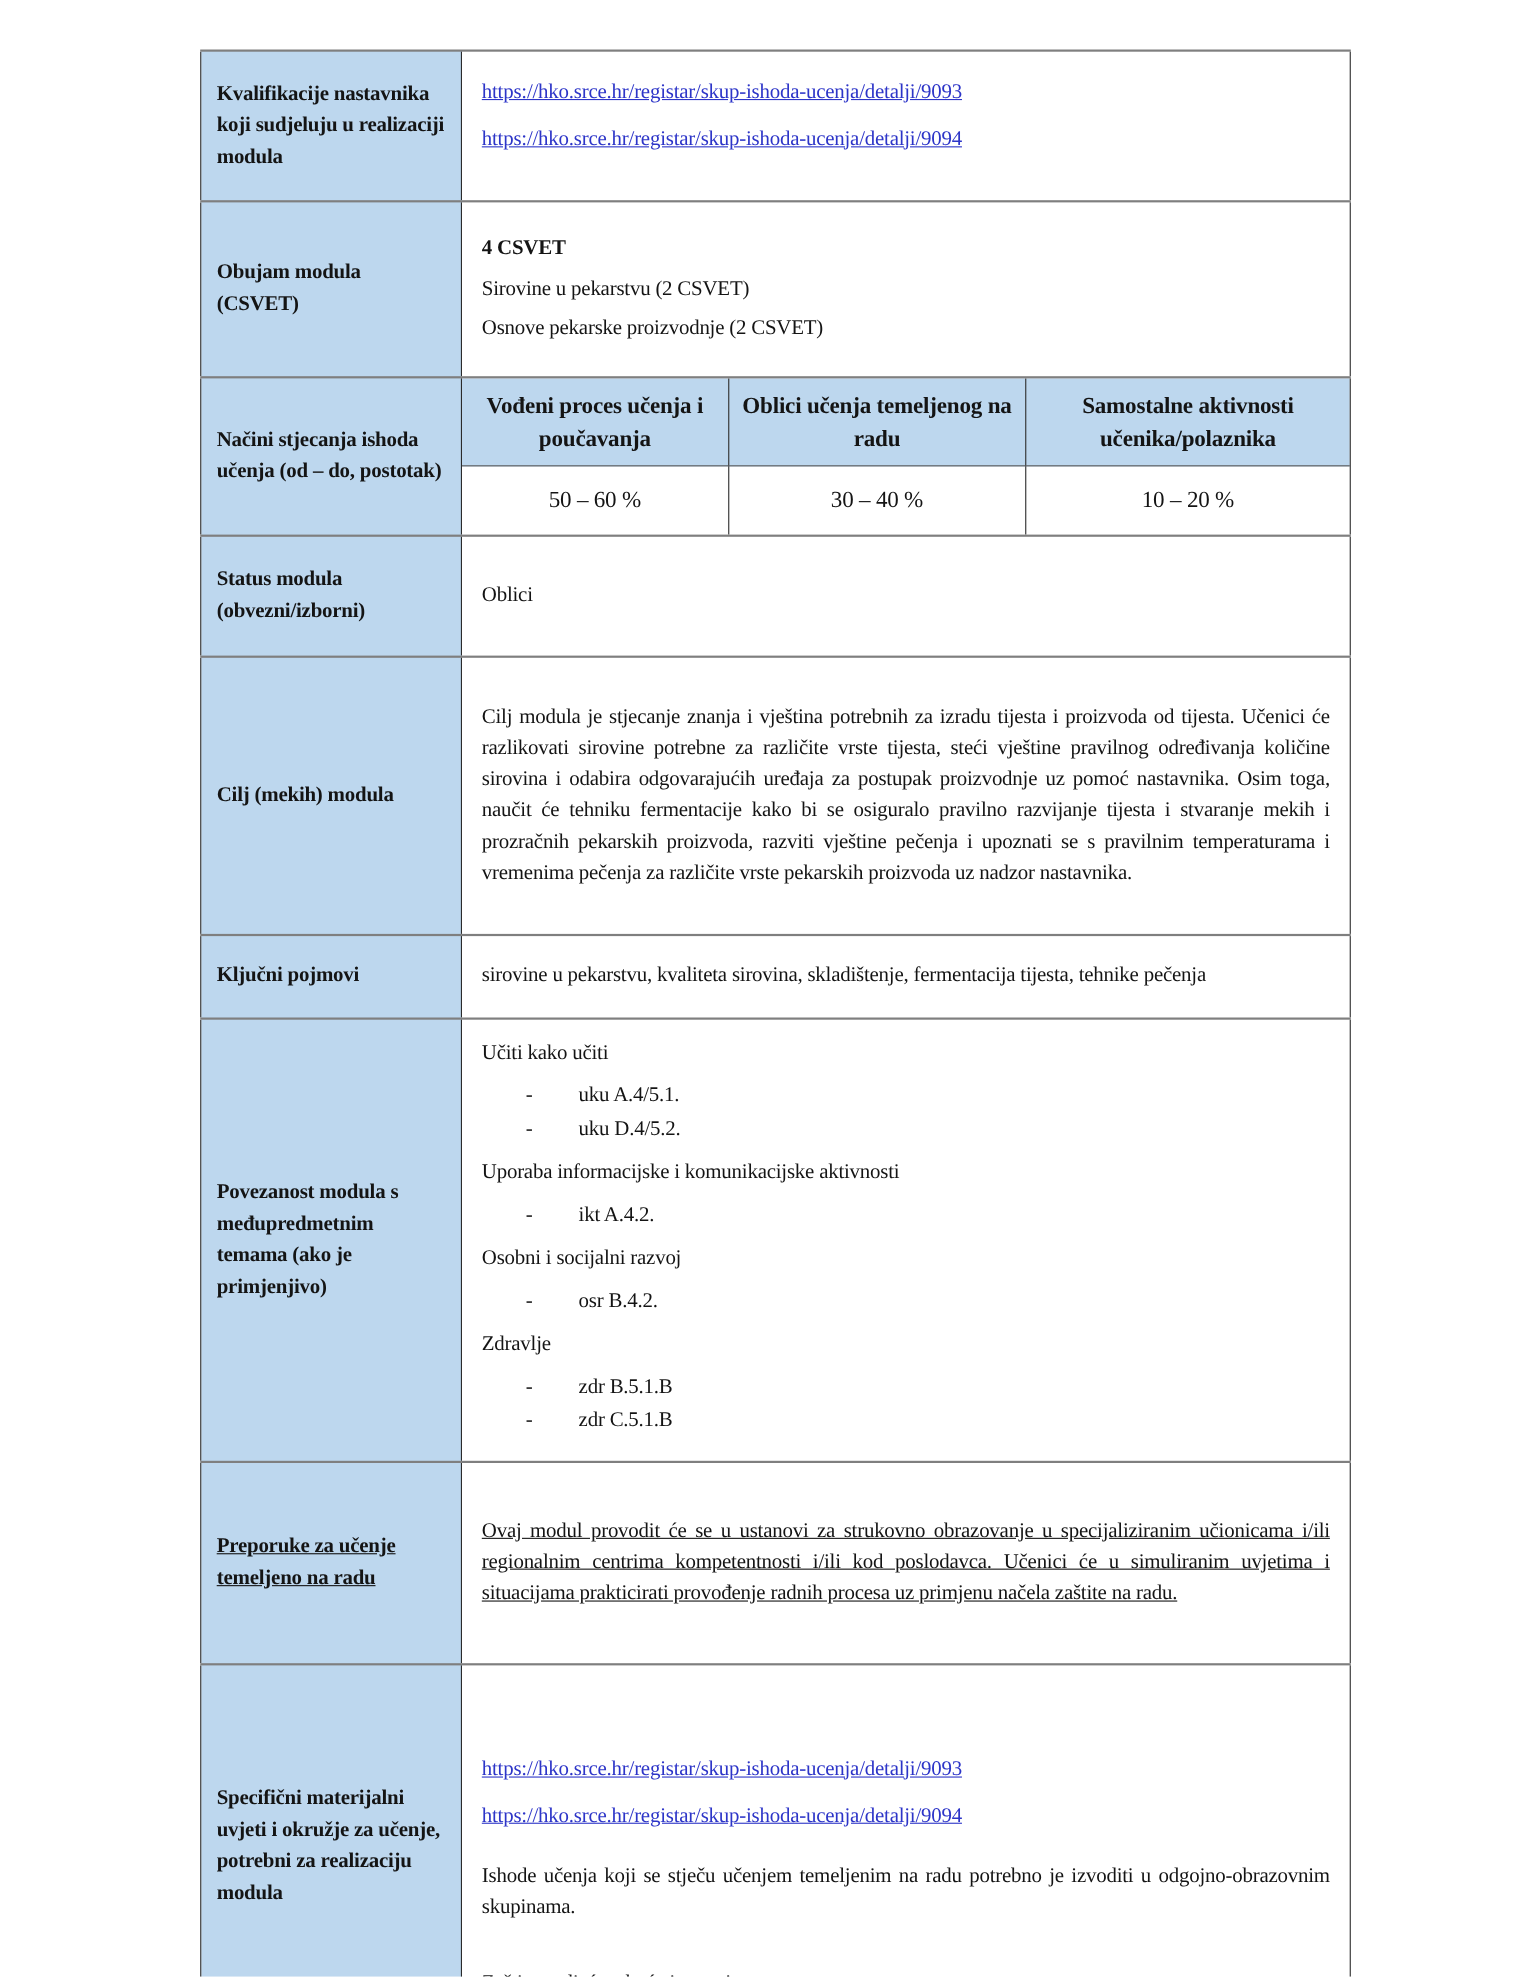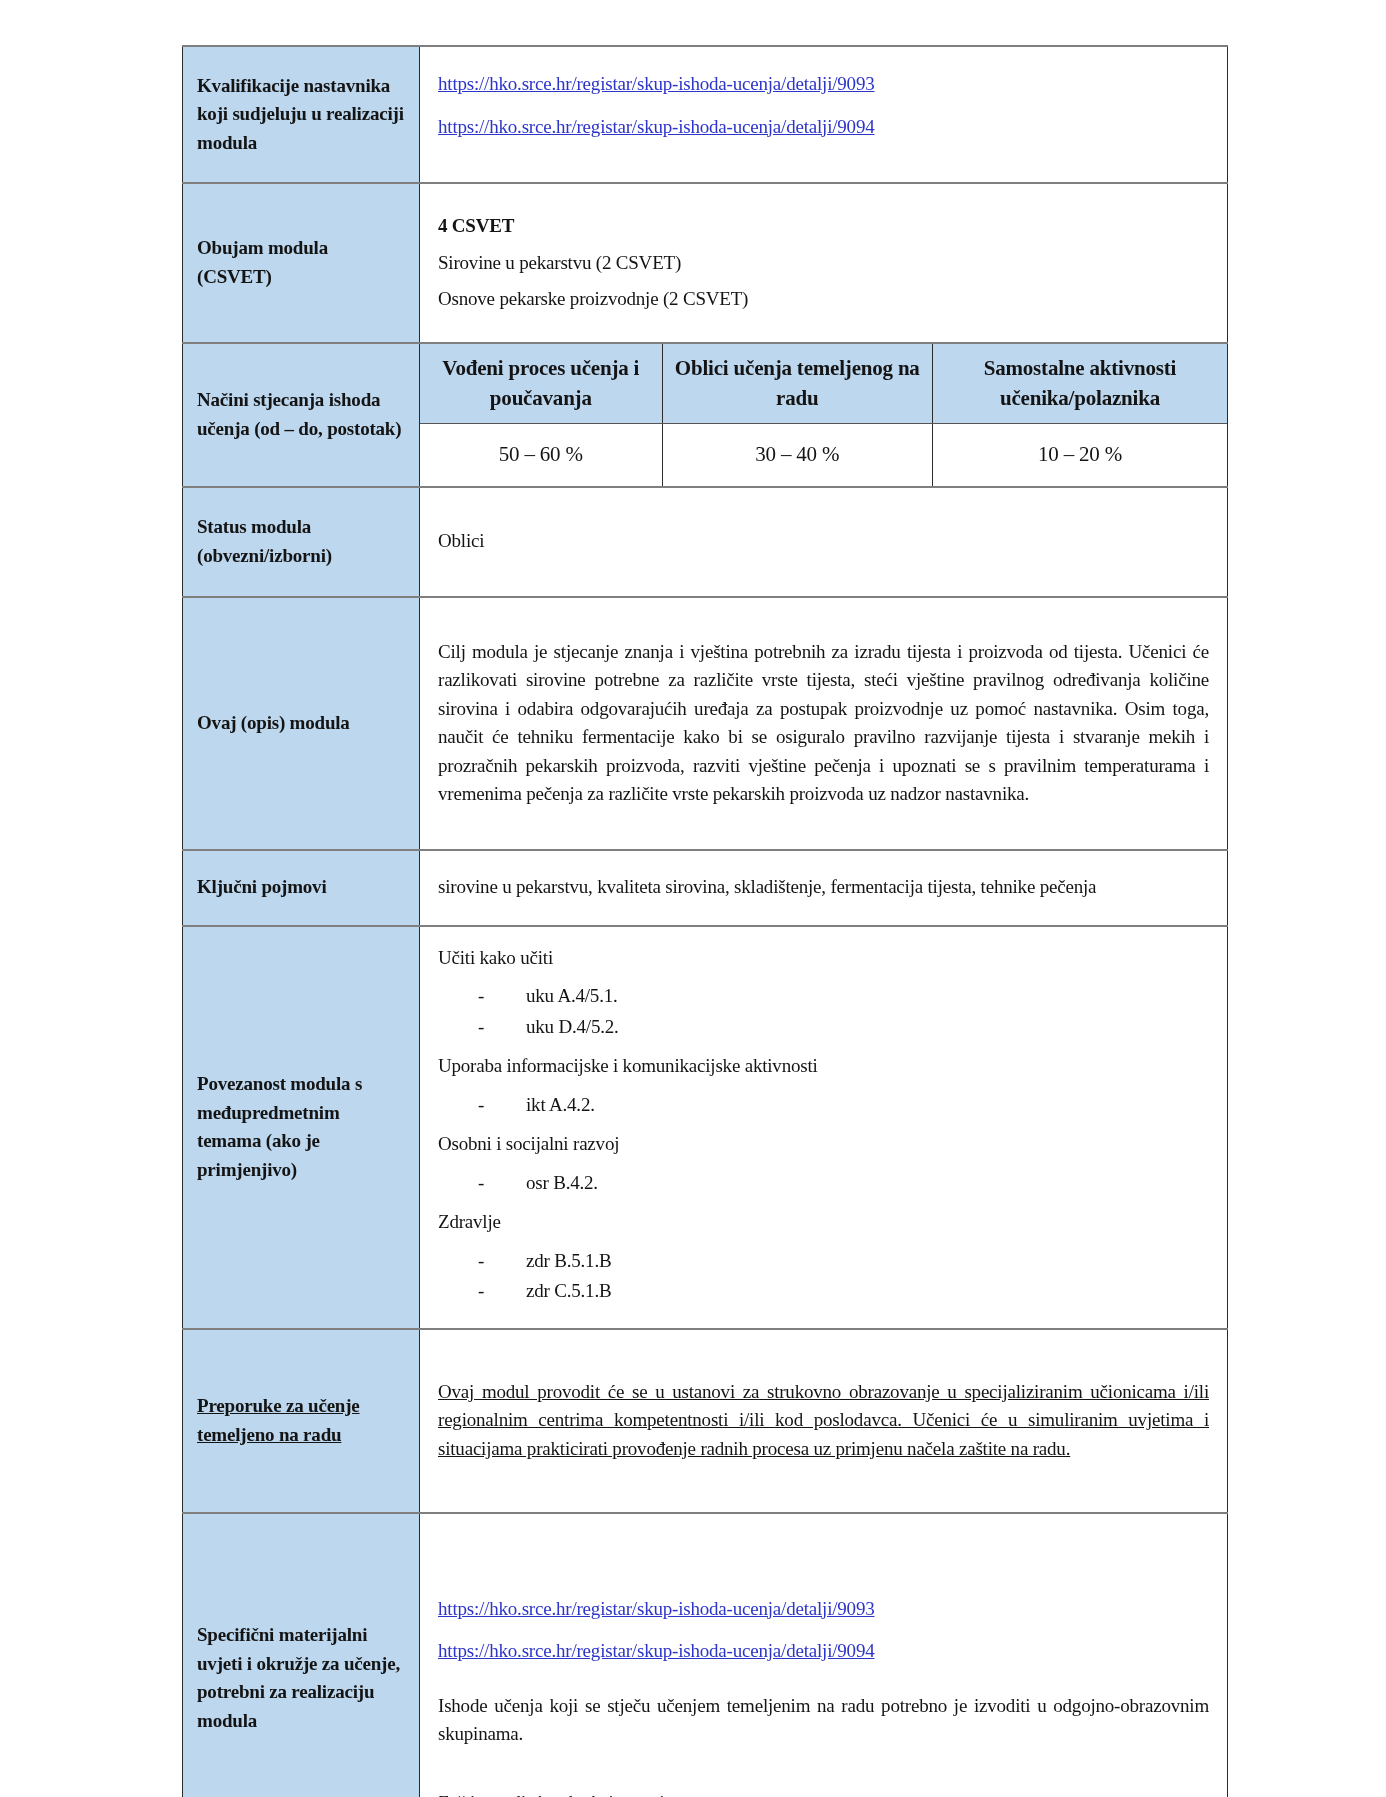--- a/index.html
+++ b/index.html
@@ -161,21 +161,21 @@
       </tr>
 
       <tr style="height:110px;">
         <td class="label">Status modula (obvezni/izborni)</td>
         <td class="content">
           <p>Oblici</p>
         </td>
       </tr>
 
       <tr style="height:253px;">
-        <td class="label">Ovaj (opis) modula</td>
+        <td class="label">Cilj (mekih) modula</td>
         <td class="content">
           <p class="just">Cilj modula je stjecanje znanja i vještina potrebnih za izradu tijesta i proizvoda od tijesta. Učenici će razlikovati sirovine potrebne za različite vrste tijesta, steći vještine pravilnog određivanja količine sirovina i odabira odgovarajućih uređaja za postupak proizvodnje uz pomoć nastavnika. Osim toga, naučit će tehniku fermentacije kako bi se osiguralo pravilno razvijanje tijesta i stvaranje mekih i prozračnih pekarskih proizvoda, razviti vještine pečenja i upoznati se s pravilnim temperaturama i vremenima pečenja za različite vrste pekarskih proizvoda uz nadzor nastavnika.</p>
         </td>
       </tr>
 
       <tr style="height:76px;">
         <td class="label">Ključni pojmovi</td>
         <td class="content">
           <p>sirovine u pekarstvu, kvaliteta sirovina, skladištenje, fermentacija tijesta, tehnike pečenja</p>
         </td>

